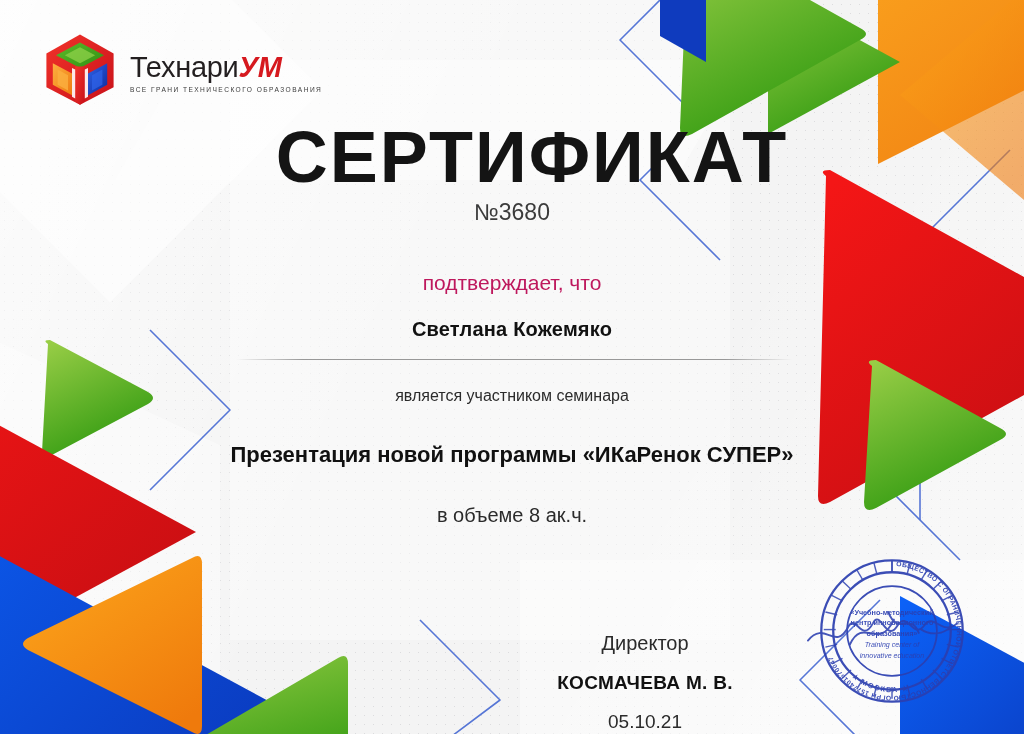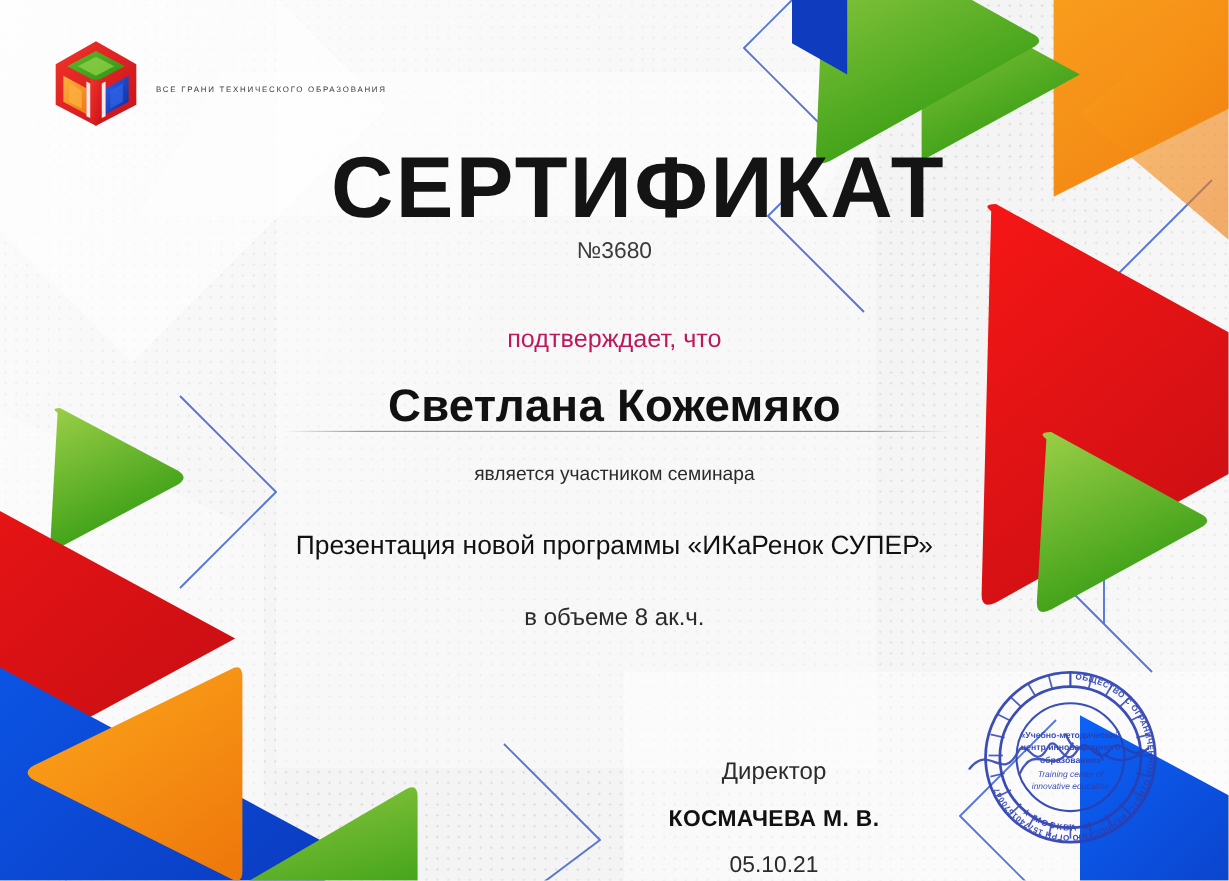--- a/index.html
+++ b/index.html
@@ -105,37 +105,37 @@
     font-weight: 700;
     letter-spacing: 2px;
     color: #141414;
     line-height: 1;
     padding-left: 40px;
   }
   .cert-number {
     position: absolute;
     left: 0; right: 0;
     top: 199px;
-    font-size: 19px;
+    font-size: 23px;
     font-weight: 400;
     color: #3b3b3b;
   }
   .confirms {
     position: absolute;
     left: 0; right: 0;
     top: 271px;
     font-size: 21px;
     font-weight: 400;
     color: #be185d;
   }
   .holder-name {
     position: absolute;
     left: 0; right: 0;
     top: 318px;
-    font-size: 38px;
+    font-size: 20px;
     font-weight: 700;
     color: #111111;
     letter-spacing: 0.2px;
   }
   .name-rule {
     position: absolute;
     left: 236px;
     top: 359px;
     width: 556px;
     height: 1px;
@@ -147,21 +147,21 @@
     top: 387px;
     font-size: 16px;
     font-weight: 400;
     color: #2b2b2b;
   }
   .program {
     position: absolute;
     left: 0; right: 0;
     top: 442px;
     font-size: 22px;
-    font-weight: 400;
+    font-weight: 700;
     color: #111111;
   }
   .volume {
     position: absolute;
     left: 0; right: 0;
     top: 504px;
     font-size: 20px;
     font-weight: 400;
     color: #2b2b2b;
   }
@@ -320,20 +320,21 @@
       <path d="M22 52 L35 59 L35 78 L22 71 Z" fill="#fbb040" opacity="0.8"></path>
 
       <path d="M84 44 L60 57 L60 84 L84 71 Z" fill="url(#cubeBlue)"></path>
       <path d="M78 52 L65 59 L65 78 L78 71 Z" fill="#2f63e8" opacity="0.75"></path>
 
       <path d="M44 48 L56 48 L56 92 L50 96 L44 92 Z" fill="url(#cubeRed)"></path>
       <path d="M40 50 L44 52 L44 88 L40 86 Z" fill="#ffffff" opacity="0.9"></path>
       <path d="M60 50 L56 52 L56 88 L60 86 Z" fill="#ffffff" opacity="0.9"></path>
     </svg>
     <div class="logo-text-wrap">
+      <div class="logo-word"><span>Технари</span><span class="um">УМ</span></div>
       <div class="logo-tag">ВСЕ ГРАНИ ТЕХНИЧЕСКОГО ОБРАЗОВАНИЯ</div>
     </div>
   </div>
 
   <div class="content">
     <div class="title">СЕРТИФИКАТ</div>
     <div class="cert-number">№3680</div>
     <div class="confirms">подтверждает, что</div>
     <div class="holder-name">Светлана Кожемяко</div>
     <div class="name-rule"></div>

